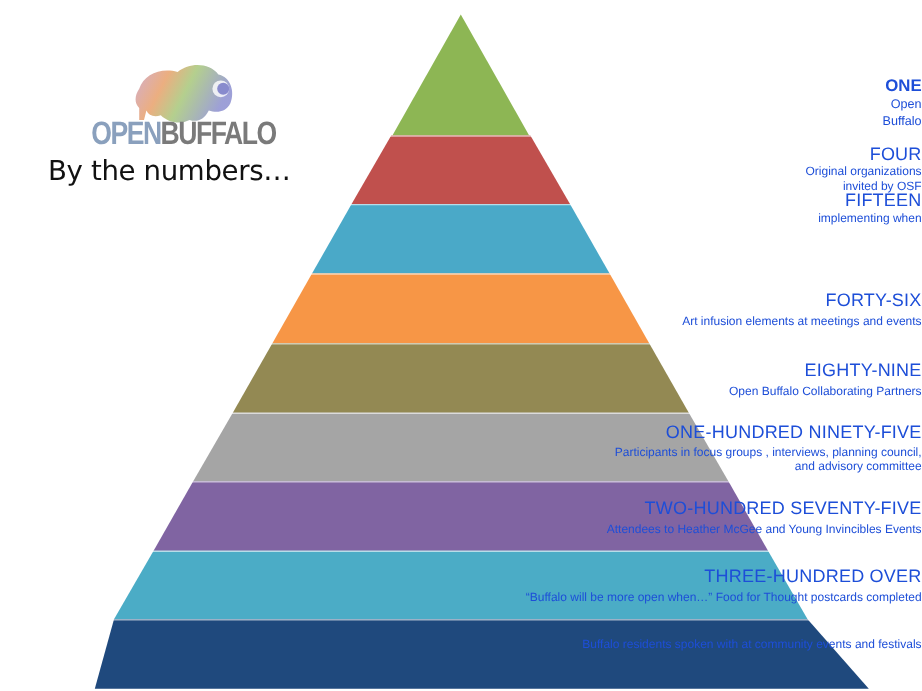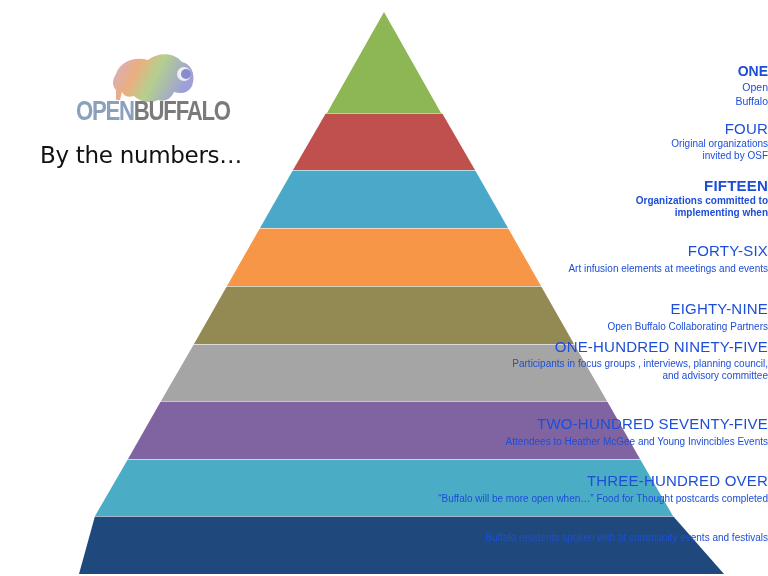--- a/index.html
+++ b/index.html
@@ -9,21 +9,21 @@
   .band-text { position:absolute; left:0; width:768px; text-align:right; color:#1d4ed8; }
   .band-title { font-size:15px; line-height:18px; letter-spacing:0.2px; }
   .band-sub { font-size:10px; line-height:12px; }
   .apex-title { font-size:14px; font-weight:bold; line-height:18px; }
   .logo { position:absolute; left:74px; top:40px; width:140px; height:90px; }
   .logo-word { position:absolute; left:76px; top:96px; font-family:"Liberation Sans", sans-serif;
                font-size:27px; font-weight:bold; letter-spacing:-1.5px; transform:scaleX(0.82);
                transform-origin:left top; white-space:nowrap; }
   .logo-open { color:#8aa0bd; }
   .logo-buffalo { color:#7a7a7a; }
-  .tagline { position:absolute; left:40px; top:142px; font-size:23px; color:#111;
+  .tagline { position:absolute; left:40px; top:130px; font-size:23px; color:#111;
              font-family:"DejaVu Sans", sans-serif; letter-spacing:-0.3px; }
 </style>
 </head>
 <body>
 
 <svg id="pyramid" viewBox="0 0 768 576" xmlns="http://www.w3.org/2000/svg">
 
   <polygon id="b0" points="384,12 441,113 327,113" fill="#8db654"></polygon>
   <polygon id="b1" points="326,113 442,113 475,170 293,170" fill="#c0504d"></polygon>
   <polygon id="b2" points="293,170 475,170 508,228 260,228" fill="#4aa9c8"></polygon>
@@ -69,37 +69,36 @@
   <div class="band-sub" style="font-size:10.5px;line-height:14px;">Open</div>
   <div class="band-sub" style="font-size:10.5px;line-height:14px;">Buffalo</div>
 </div>
 
 <div class="band-text" style="top:120px;">
   <div class="band-title">FOUR</div>
   <div class="band-sub">Original organizations</div>
   <div class="band-sub">invited by OSF</div>
 </div>
 
-<div class="band-text" style="top:177px;font-weight:bold;">
+<div class="band-text" style="top:159px;">
   <div class="band-title">FIFTEEN</div>
-  <div class="band-sub">Organizations committed to</div>
   <div class="band-sub">implementing when</div>
 </div>
 
 <div class="band-text" style="top:242px;">
   <div class="band-title">FORTY-SIX</div>
   <div class="band-sub" style="margin-top:3px;padding-left:36px;">Art infusion elements at meetings and events</div>
 </div>
 
 <div class="band-text" style="top:300px;">
   <div class="band-title">EIGHTY-NINE</div>
   <div class="band-sub" style="margin-top:3px;">Open Buffalo Collaborating Partners</div>
 </div>
 
-<div class="band-text" style="top:338px;">
+<div class="band-text" style="top:352px;">
   <div class="band-title">ONE-HUNDRED NINETY-FIVE</div>
   <div class="band-sub" style="margin-top:2px;">Participants in focus groups , interviews, planning council,</div>
   <div class="band-sub">and advisory committee</div>
 </div>
 
 <div class="band-text" style="top:415px;">
   <div class="band-title">TWO-HUNDRED SEVENTY-FIVE</div>
   <div class="band-sub" style="margin-top:3px;">Attendees to Heather McGee and Young Invincibles Events</div>
 </div>
 

